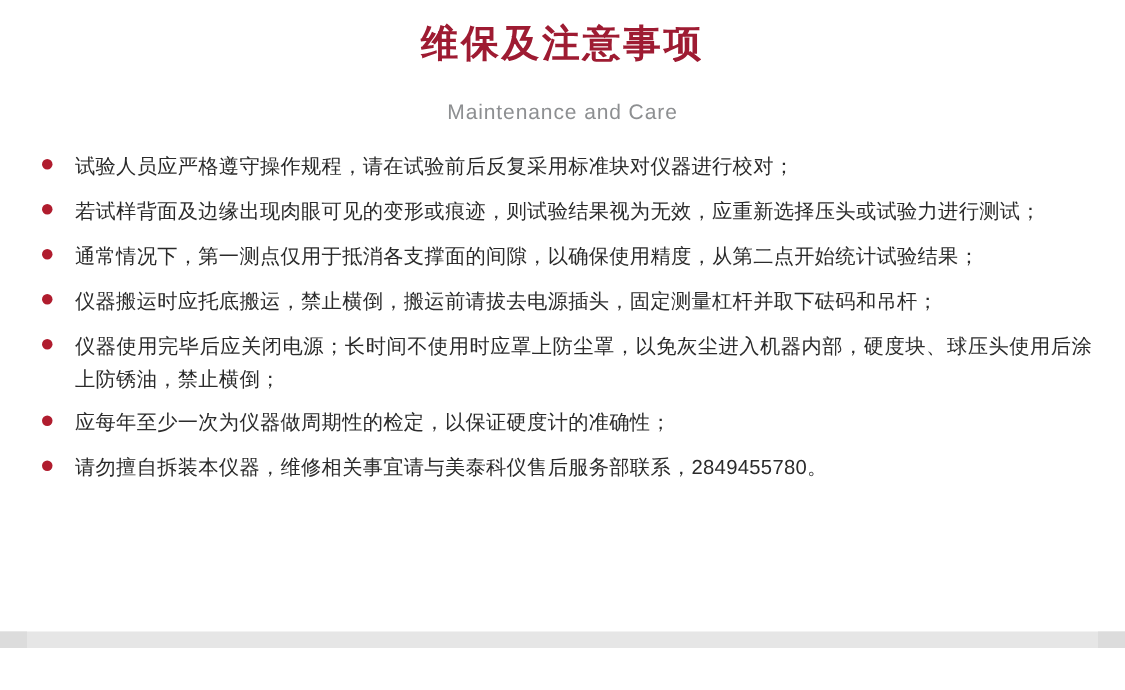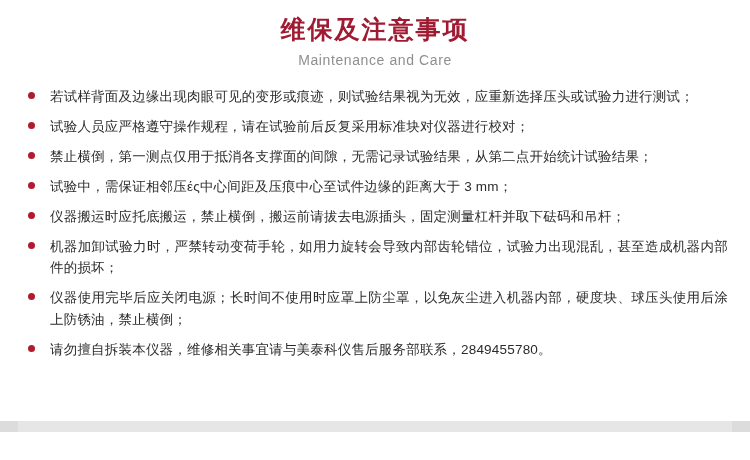--- a/index.html
+++ b/index.html
@@ -30,21 +30,21 @@
     font-weight: bold;
     color: #9e1b32;
     letter-spacing: 2px;
     line-height: 1.25;
     margin: 0;
   }
   .title-en {
     font-size: 14px;
     color: #8d8f91;
     letter-spacing: 0.6px;
-    margin-top: 7px;
+    margin-top: 21px;
     font-weight: normal;
   }
   .list {
     margin: 0;
     padding: 18px 22px 0 22px;
     list-style: none;
   }
   .item {
     display: flex;
     align-items: flex-start;
@@ -105,57 +105,51 @@
   <div class="header">
     <div class="title-cn" style="color: rgb(158, 27, 50);">维保及注意事项</div>
     <div class="title-en" style="color: rgb(141, 143, 145);">Maintenance and Care</div>
   </div>
 
   <ul class="list">
     <li class="item">
       <span class="bullet">
           <i style="background: rgb(176, 28, 46);"></i>
         </span>
+      <span class="item-text">试验人员应严格遵守操作规程，请在试验前后反复采用标准块对仪器进行校对；</span>
+    </li>
+    <li class="item">
+      <span class="bullet">
+          <i style="background: rgb(176, 28, 46);"></i>
+        </span>
       <span class="item-text">若试样背面及边缘出现肉眼可见的变形或痕迹，则试验结果视为无效，应重新选择压头或试验力进行测试；</span>
     </li>
     <li class="item">
       <span class="bullet">
           <i style="background: rgb(176, 28, 46);"></i>
         </span>
-      <span class="item-text">试验人员应严格遵守操作规程，请在试验前后反复采用标准块对仪器进行校对；</span>
-    </li>
-    <li class="item">
-      <span class="bullet">
-          <i style="background: rgb(176, 28, 46);"></i>
-        </span>
-      <span class="item-text">禁止横倒，第一测点仅用于抵消各支撑面的间隙，无需记录试验结果，从第二点开始统计试验结果；</span>
-    </li>
-    <li class="item">
-      <span class="bullet">
-          <i style="background: rgb(176, 28, 46);"></i>
-        </span>
-      <span class="item-text">试验中，需保证相邻压ές中心间距及压痕中心至试件边缘的距离大于 3 mm；</span>
+      <span class="item-text">通常情况下，第一测点仅用于抵消各支撑面的间隙，以确保使用精度，从第二点开始统计试验结果；</span>
     </li>
     <li class="item">
       <span class="bullet">
           <i style="background: rgb(176, 28, 46);"></i>
         </span>
       <span class="item-text">仪器搬运时应托底搬运，禁止横倒，搬运前请拔去电源插头，固定测量杠杆并取下砝码和吊杆；</span>
     </li>
     <li class="item">
       <span class="bullet">
           <i style="background: rgb(176, 28, 46);"></i>
         </span>
-      <span class="item-text">机器加卸试验力时，严禁转动变荷手轮，如用力旋转会导致内部齿轮错位，试验力出现混乱，甚至造成机器内部件的损坏；</span>
+      <span class="item-text">仪器使用完毕后应关闭电源；长时间不使用时应罩上防尘罩，以免灰尘进入机器内部，硬度块、球压头使用后涂上防锈油，禁止横倒；</span>
     </li>
     <li class="item">
       <span class="bullet">
           <i style="background: rgb(176, 28, 46);"></i>
         </span>
-      <span class="item-text">仪器使用完毕后应关闭电源；长时间不使用时应罩上防尘罩，以免灰尘进入机器内部，硬度块、球压头使用后涂上防锈油，禁止横倒；</span>
+      <span class="item-text">应每年至少一次为仪器做周期性的检定，以保证硬度计的准确性；</span>
     </li>
     <li class="item">
       <span class="bullet">
           <i style="background: rgb(176, 28, 46);"></i>
         </span>
       <span class="item-text">请勿擅自拆装本仪器，维修相关事宜请与美泰科仪售后服务部联系，2849455780。</span>
     </li>
   </ul>
 
   <div class="footer-bar">

